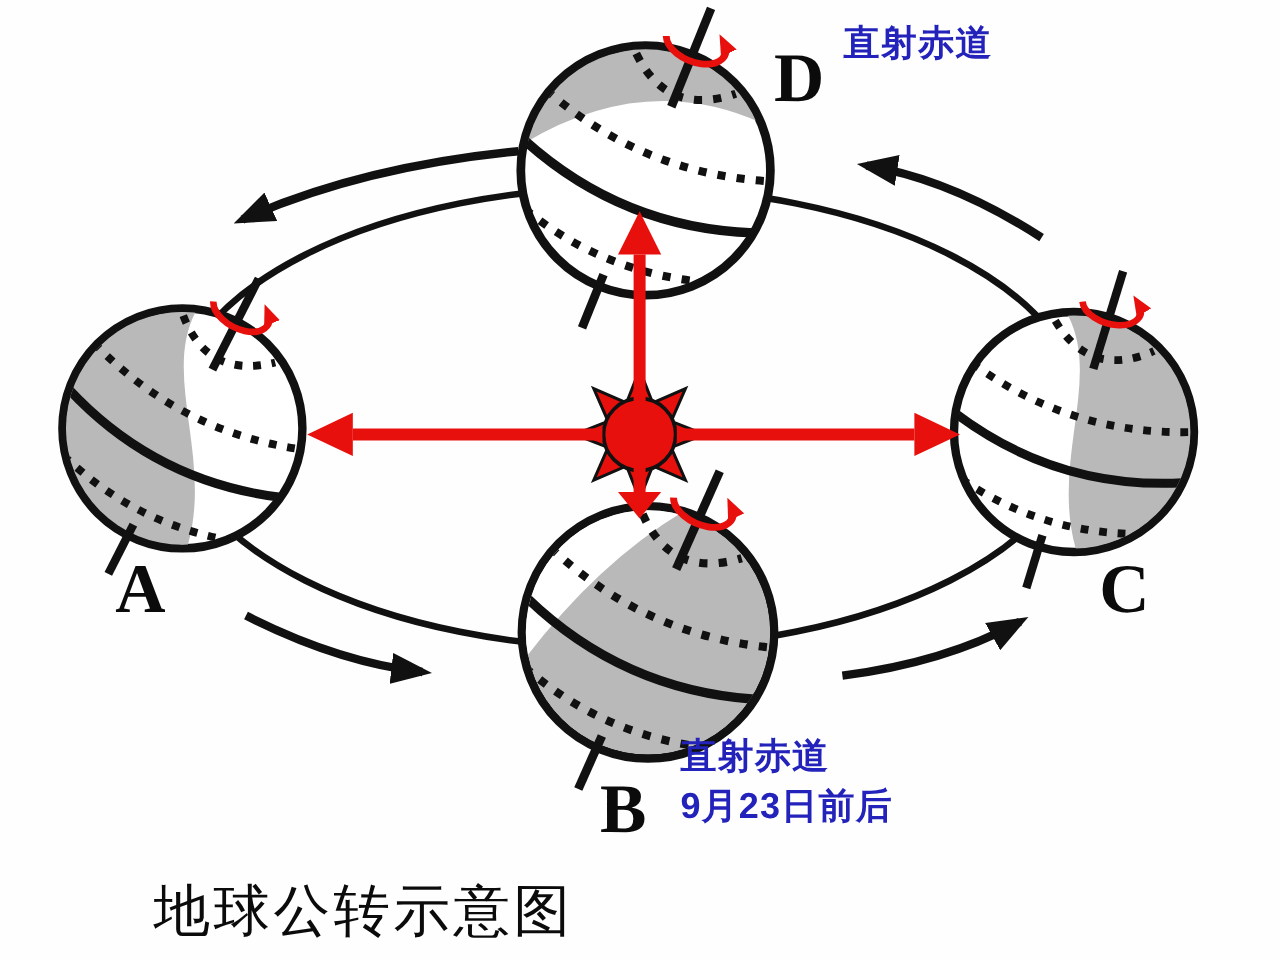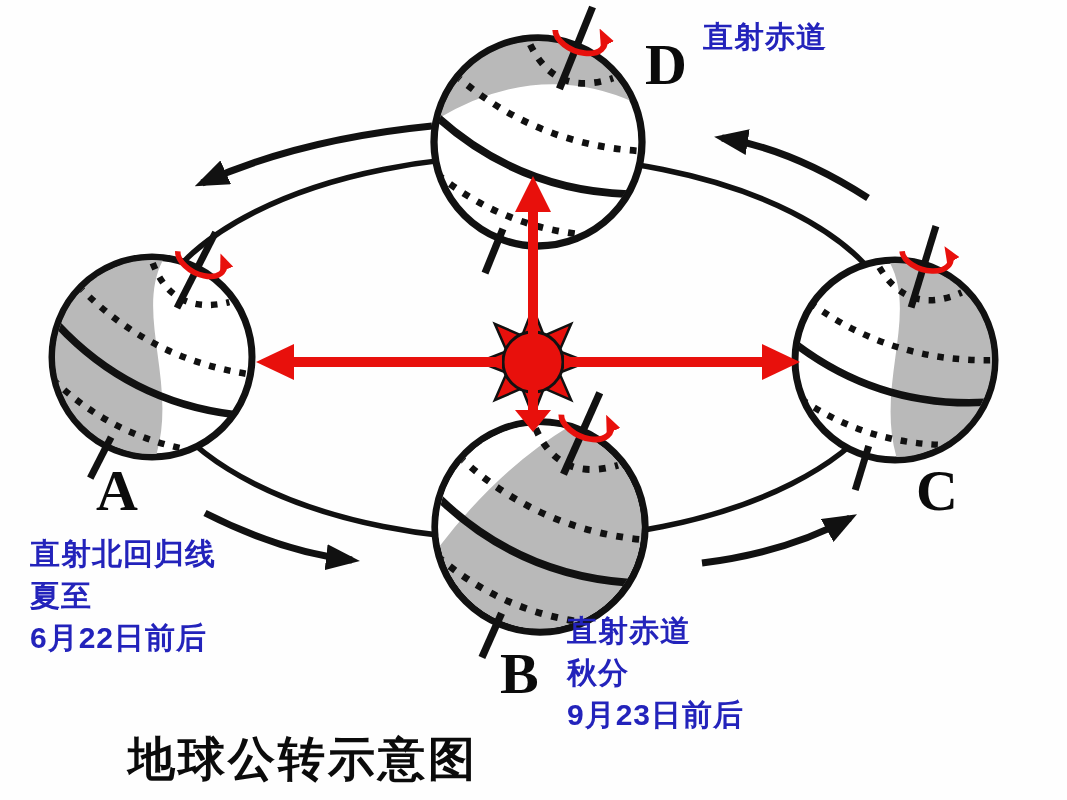--- a/index.html
+++ b/index.html
@@ -20,21 +20,21 @@
   .redline{stroke:var(--red,#e8100c);stroke-width:10;}
   .redfill{fill:var(--red,#e8100c);}
   .spike{fill:var(--red,#e8100c);stroke:var(--ink,#111);stroke-width:2.5;}
   .suncore{fill:var(--red,#e8100c);stroke:var(--ink,#111);stroke-width:3;}
 
   
   .letter{position:absolute;font-family:"Liberation Serif",serif;font-weight:bold;
           font-size:58px;color:#0b0b0b;line-height:1;}
   .info{position:absolute;color:var(--blue,#2323bb);font-weight:bold;font-size:30px;line-height:42px;
         white-space:nowrap;letter-spacing:1px;}
-  .title{position:absolute;left:128px;top:728px;font-size:47px;font-weight:700;color:#0b0b0b;
+  .title{position:absolute;left:128px;top:728px;font-size:47px;font-weight:400;color:#0b0b0b;
          letter-spacing:3px;white-space:nowrap;}
 </style>
 </head>
 <body>
 
 <div id="stage">
 
   <svg width="1067" height="800" viewBox="0 0 1067 800">
     <defs>
       <clipPath id="gc" clipPathUnits="userSpaceOnUse">
@@ -168,27 +168,21 @@
 
   <div class="letter" style="left:645px;top:36px">D</div>
   <div class="letter" style="left:96px;top:462px">A</div>
   <div class="letter" style="left:500px;top:645px">B</div>
   <div class="letter" style="left:916px;top:462px">C</div>
 
   <div class="info" style="left:703px;top:16px">
     <div>直射赤道</div>
   </div>
 
-  <div class="info" style="left:30px;top:533px">
-    <div>直射北回归线</div>
-    <div>夏至</div>
-    <div>6月22日前后</div>
-  </div>
 
   <div class="info" style="left:567px;top:610px">
     <div>直射赤道</div>
-    <div>秋分</div>
     <div>9月23日前后</div>
   </div>
 
 
   <div class="title">地球公转示意图</div>
 </div>
 
 </body></html>

